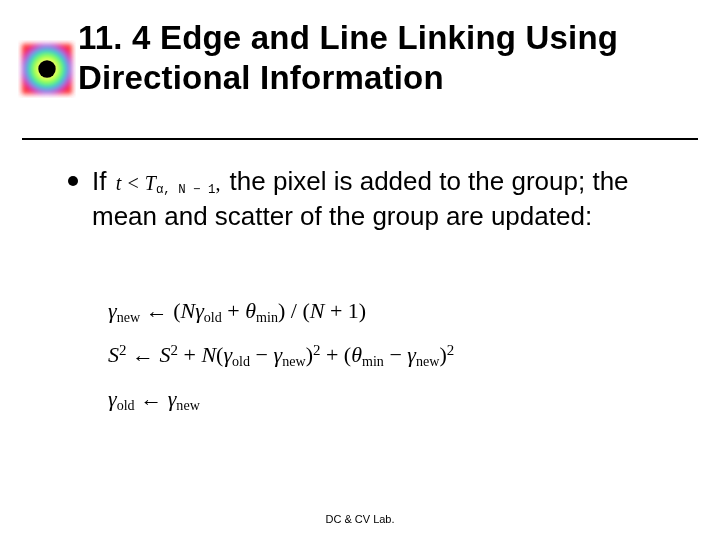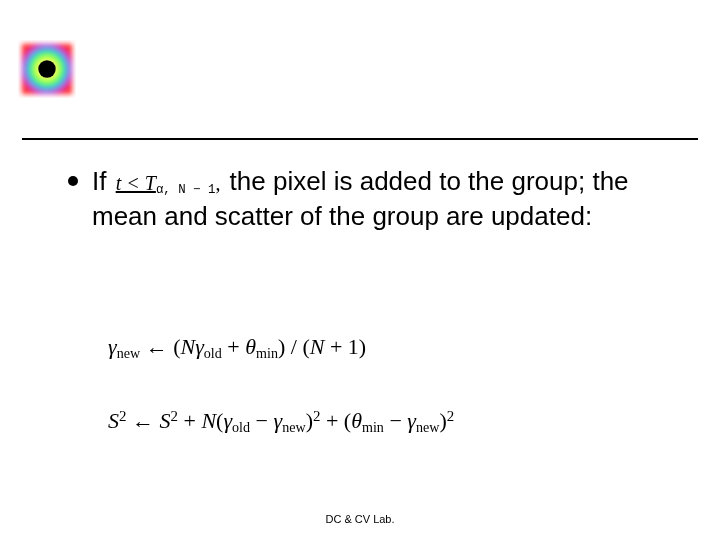--- a/index.html
+++ b/index.html
@@ -68,34 +68,33 @@
     font-size: 26px;
     line-height: 1.32;
   }
   .cond-math {
     font-family: "Times New Roman", Times, serif;
     font-size: 20px;
     display: inline-block;
     padding: 0 2px;
     vertical-align: baseline;
   }
-  .cond-math .it { font-style: italic; text-decoration: underline; }
+  .cond-math .it { font-style: italic; }
   .cond-math sub { font-size: 0.62em; vertical-align: -0.28em; font-family: Liberation Mono, monospace; }
   .eqs {
     position: absolute;
     left: 108px;
     top: 292px;
     font-family: "Times New Roman", Times, serif;
     font-size: 22px;
     line-height: 1.7;
   }
   .eqs .row {
     white-space: nowrap;
     margin-bottom: 6px;
-    margin-top: 36px;
   }
   .eqs .it { font-style: italic; }
   .eqs sub { font-size: 0.64em; vertical-align: -0.3em; }
   .eqs sup { font-size: 0.68em; vertical-align: 0.45em; }
   .footer {
     position: absolute;
     left: 0;
     right: 0;
     bottom: 14px;
     text-align: center;
@@ -121,20 +120,23 @@
         </radialGradient>
         <filter id="bl">
             <feGaussianBlur stdDeviation="3"></feGaussianBlur>
           </filter>
       </defs>
       <rect x="4" y="4" width="52" height="52" fill="url(#rg)" filter="url(#bl)"></rect>
       <circle cx="30" cy="30" r="9" fill="#000"></circle>
     </svg>
   </div>
 
+  <div class="title-wrap">
+    <div class="title">11. 4 Edge and Line Linking Using Directional Information</div>
+  </div>
 
   <div class="title-rule"></div>
 
   <div class="body">
     <div class="bullet-row">
       <div class="bullet-dot"></div>
       <div class="bullet-text">
         <span>If</span>
         <span class="cond-math">
           <span class="it">t &lt; T</span><sub>α, N − 1</sub><span>,</span>
@@ -144,19 +146,22 @@
     </div>
   </div>
 
   <div class="eqs">
     <div class="row">
       <span class="it">γ</span><sub>new</sub><span> ← (</span><span class="it">N</span><span class="it">γ</span><sub>old</sub><span> + </span><span class="it">θ</span><sub>min</sub><span>) / (</span><span class="it">N</span><span> + 1)</span>
     </div>
     <div class="row">
       <span class="it">S</span><sup>2</sup><span> ← </span><span class="it">S</span><sup>2</sup><span> + </span><span class="it">N</span><span>(</span><span class="it">γ</span><sub>old</sub><span> − </span><span class="it">γ</span><sub>new</sub><span>)</span><sup>2</sup><span> + (</span><span class="it">θ</span><sub>min</sub><span> − </span><span class="it">γ</span><sub>new</sub><span>)</span><sup>2</sup>
     </div>
+    <div class="row">
+      <span class="it">γ</span><sub>old</sub><span> ← </span><span class="it">γ</span><sub>new</sub>
+    </div>
   </div>
 
   <div class="footer">
     <div>DC &amp; CV Lab.</div>
   </div>
 
 </div>
 
 </body></html>

